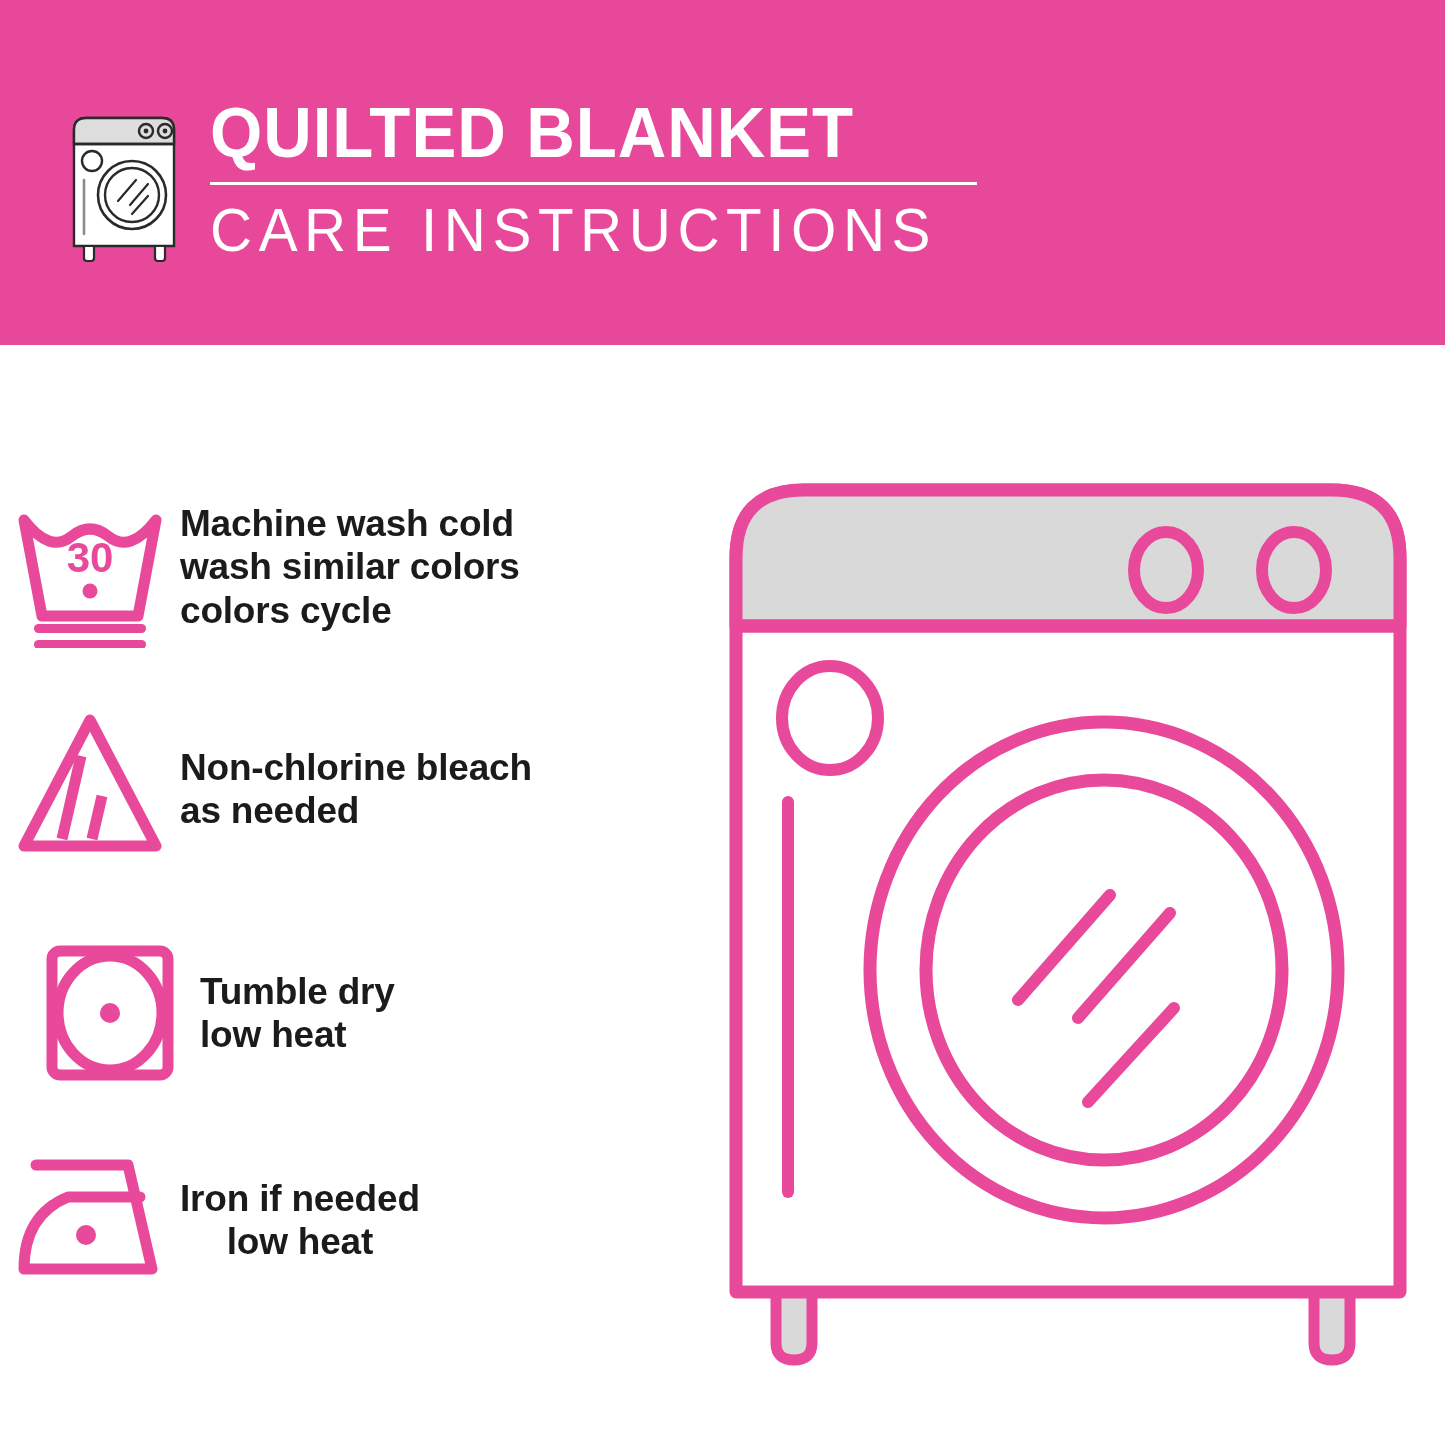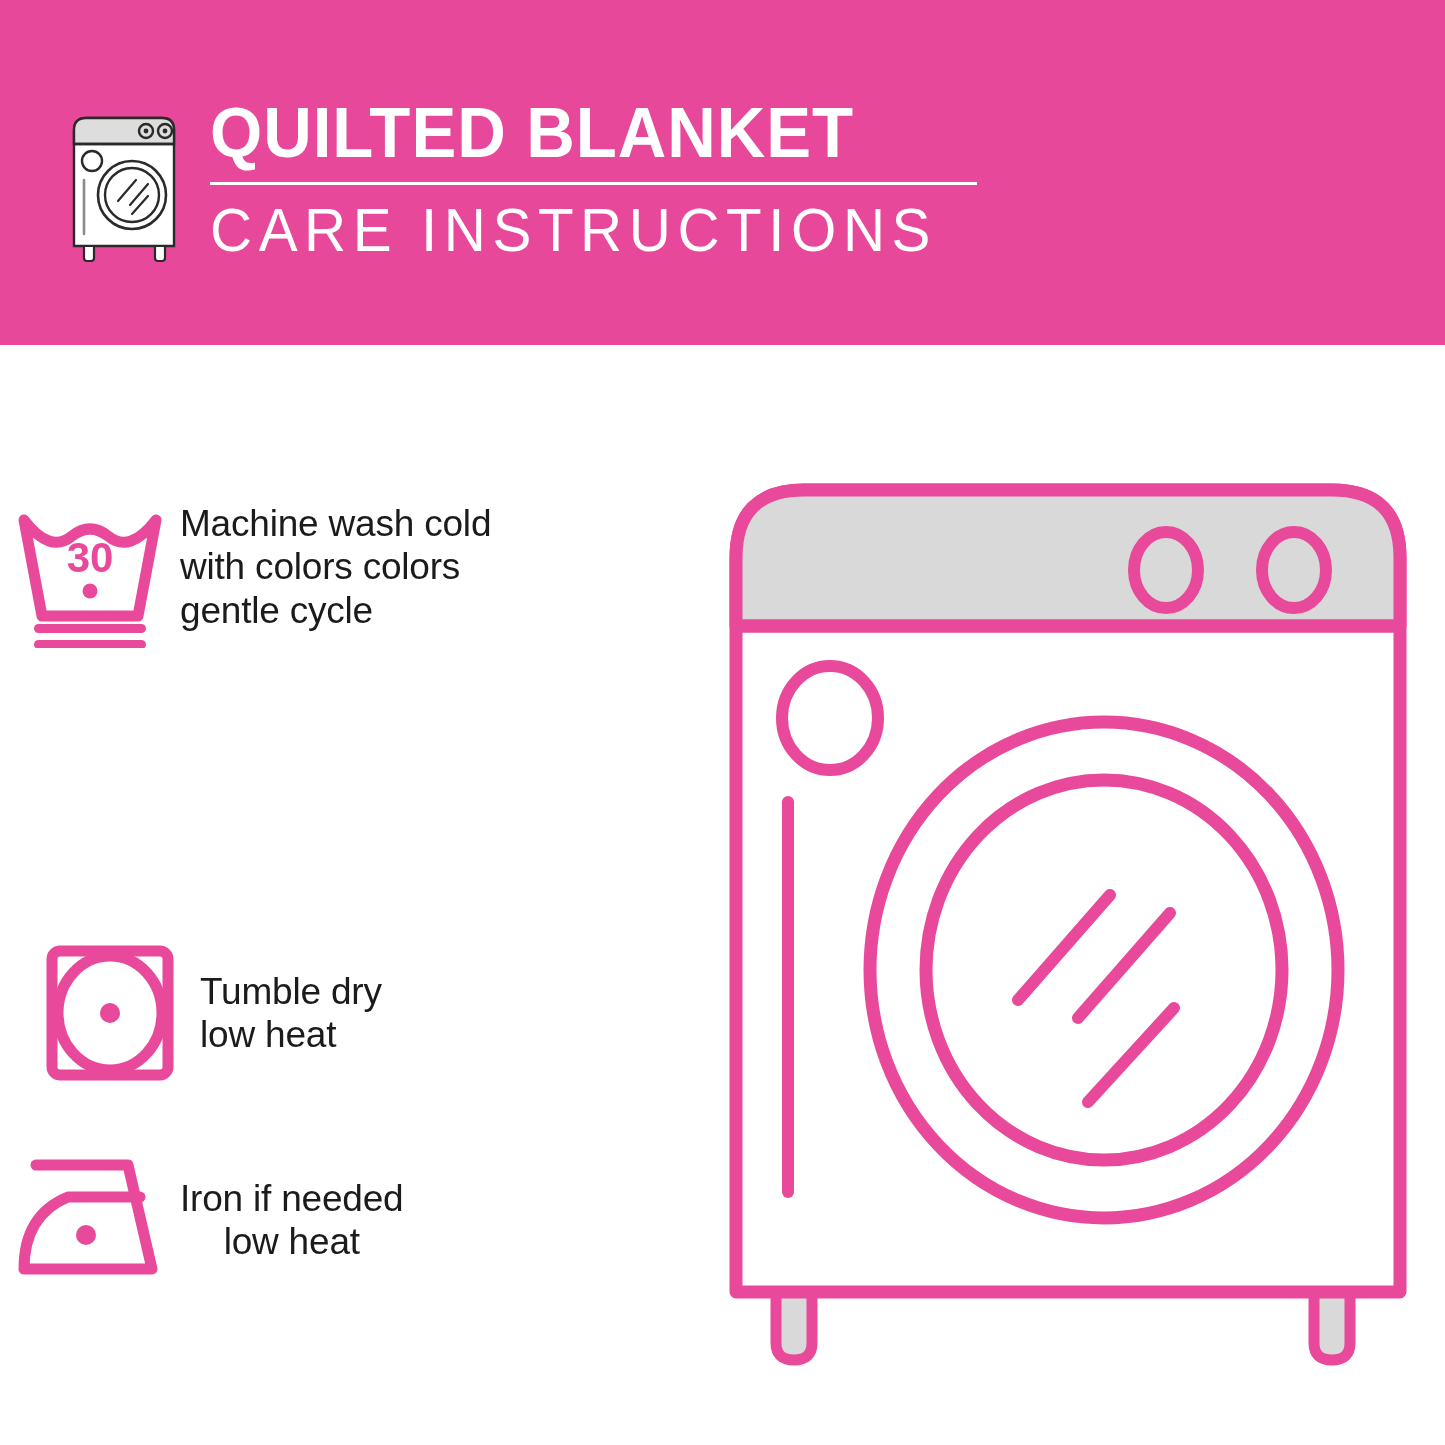--- a/index.html
+++ b/index.html
@@ -98,21 +98,21 @@
     width: 180px;
     display: flex;
     justify-content: center;
   }
   .care-symbol svg { display: block; }
 
   .care-text {
     color: #1b1b1b;
     font-size: 37px;
     line-height: 1.17;
-    font-weight: 400;
+    font-weight: 700;
     letter-spacing: -0.2px;
     padding-top: 6px;
   }
   .care-row-0 .care-text { padding-top: 4px; }
   .care-row-1 .care-text { padding-top: 38px; }
   .care-row-2 .care-text { padding-top: 32px; }
   .care-row-3 .care-text { padding-top: 32px; }
   .care-text div { white-space: nowrap; }
 
   
@@ -172,25 +172,38 @@
       <svg width="160" height="150" viewBox="0 0 160 150">
         <path d="M14 22 Q40 56 62 38 Q80 24 98 38 Q120 56 146 22 L128 118 L32 118 Z" fill="none" stroke="#e8499b" stroke-width="11" stroke-linejoin="round" stroke-linecap="round"></path>
         <text x="80" y="74" font-family="&quot;Liberation Sans&quot;, sans-serif" font-size="42" font-weight="bold" fill="#e8499b" text-anchor="middle">30</text>
         <circle cx="80" cy="93" r="7.5" fill="#e8499b"></circle>
         <rect x="24" y="126" width="112" height="9" rx="4.5" fill="#e8499b"></rect>
         <rect x="24" y="142" width="112" height="9" rx="4.5" fill="#e8499b"></rect>
       </svg>
     </div>
     <div class="care-text">
       <div>Machine wash cold</div>
-      <div>with colors colors</div>
-      <div>gentle cycle</div>
-    </div>
-  </div>
-
+      <div>wash similar colors</div>
+      <div>colors cycle</div>
+    </div>
+  </div>
+
+  <div class="care-row care-row-1">
+    <div class="care-symbol">
+      <svg width="160" height="150" viewBox="0 0 160 150">
+        <path d="M80 12 L146 138 L14 138 Z" fill="none" stroke="#e8499b" stroke-width="11" stroke-linejoin="round"></path>
+        <line x1="71" y1="48" x2="52" y2="131" stroke="#e8499b" stroke-width="11" stroke-linecap="butt"></line>
+        <line x1="92" y1="88" x2="82" y2="131" stroke="#e8499b" stroke-width="11" stroke-linecap="butt"></line>
+      </svg>
+    </div>
+    <div class="care-text">
+      <div>Non-chlorine bleach</div>
+      <div>as needed</div>
+    </div>
+  </div>
 
   <div class="care-row care-row-2">
     <div class="care-symbol">
       <svg width="160" height="150" viewBox="0 0 160 150">
         <rect x="22" y="13" width="116" height="124" rx="8" ry="8" fill="none" stroke="#e8499b" stroke-width="11"></rect>
         <ellipse cx="80" cy="75" rx="52" ry="57" fill="none" stroke="#e8499b" stroke-width="11"></ellipse>
         <circle cx="80" cy="75" r="10" fill="#e8499b"></circle>
       </svg>
     </div>
     <div class="care-text">

